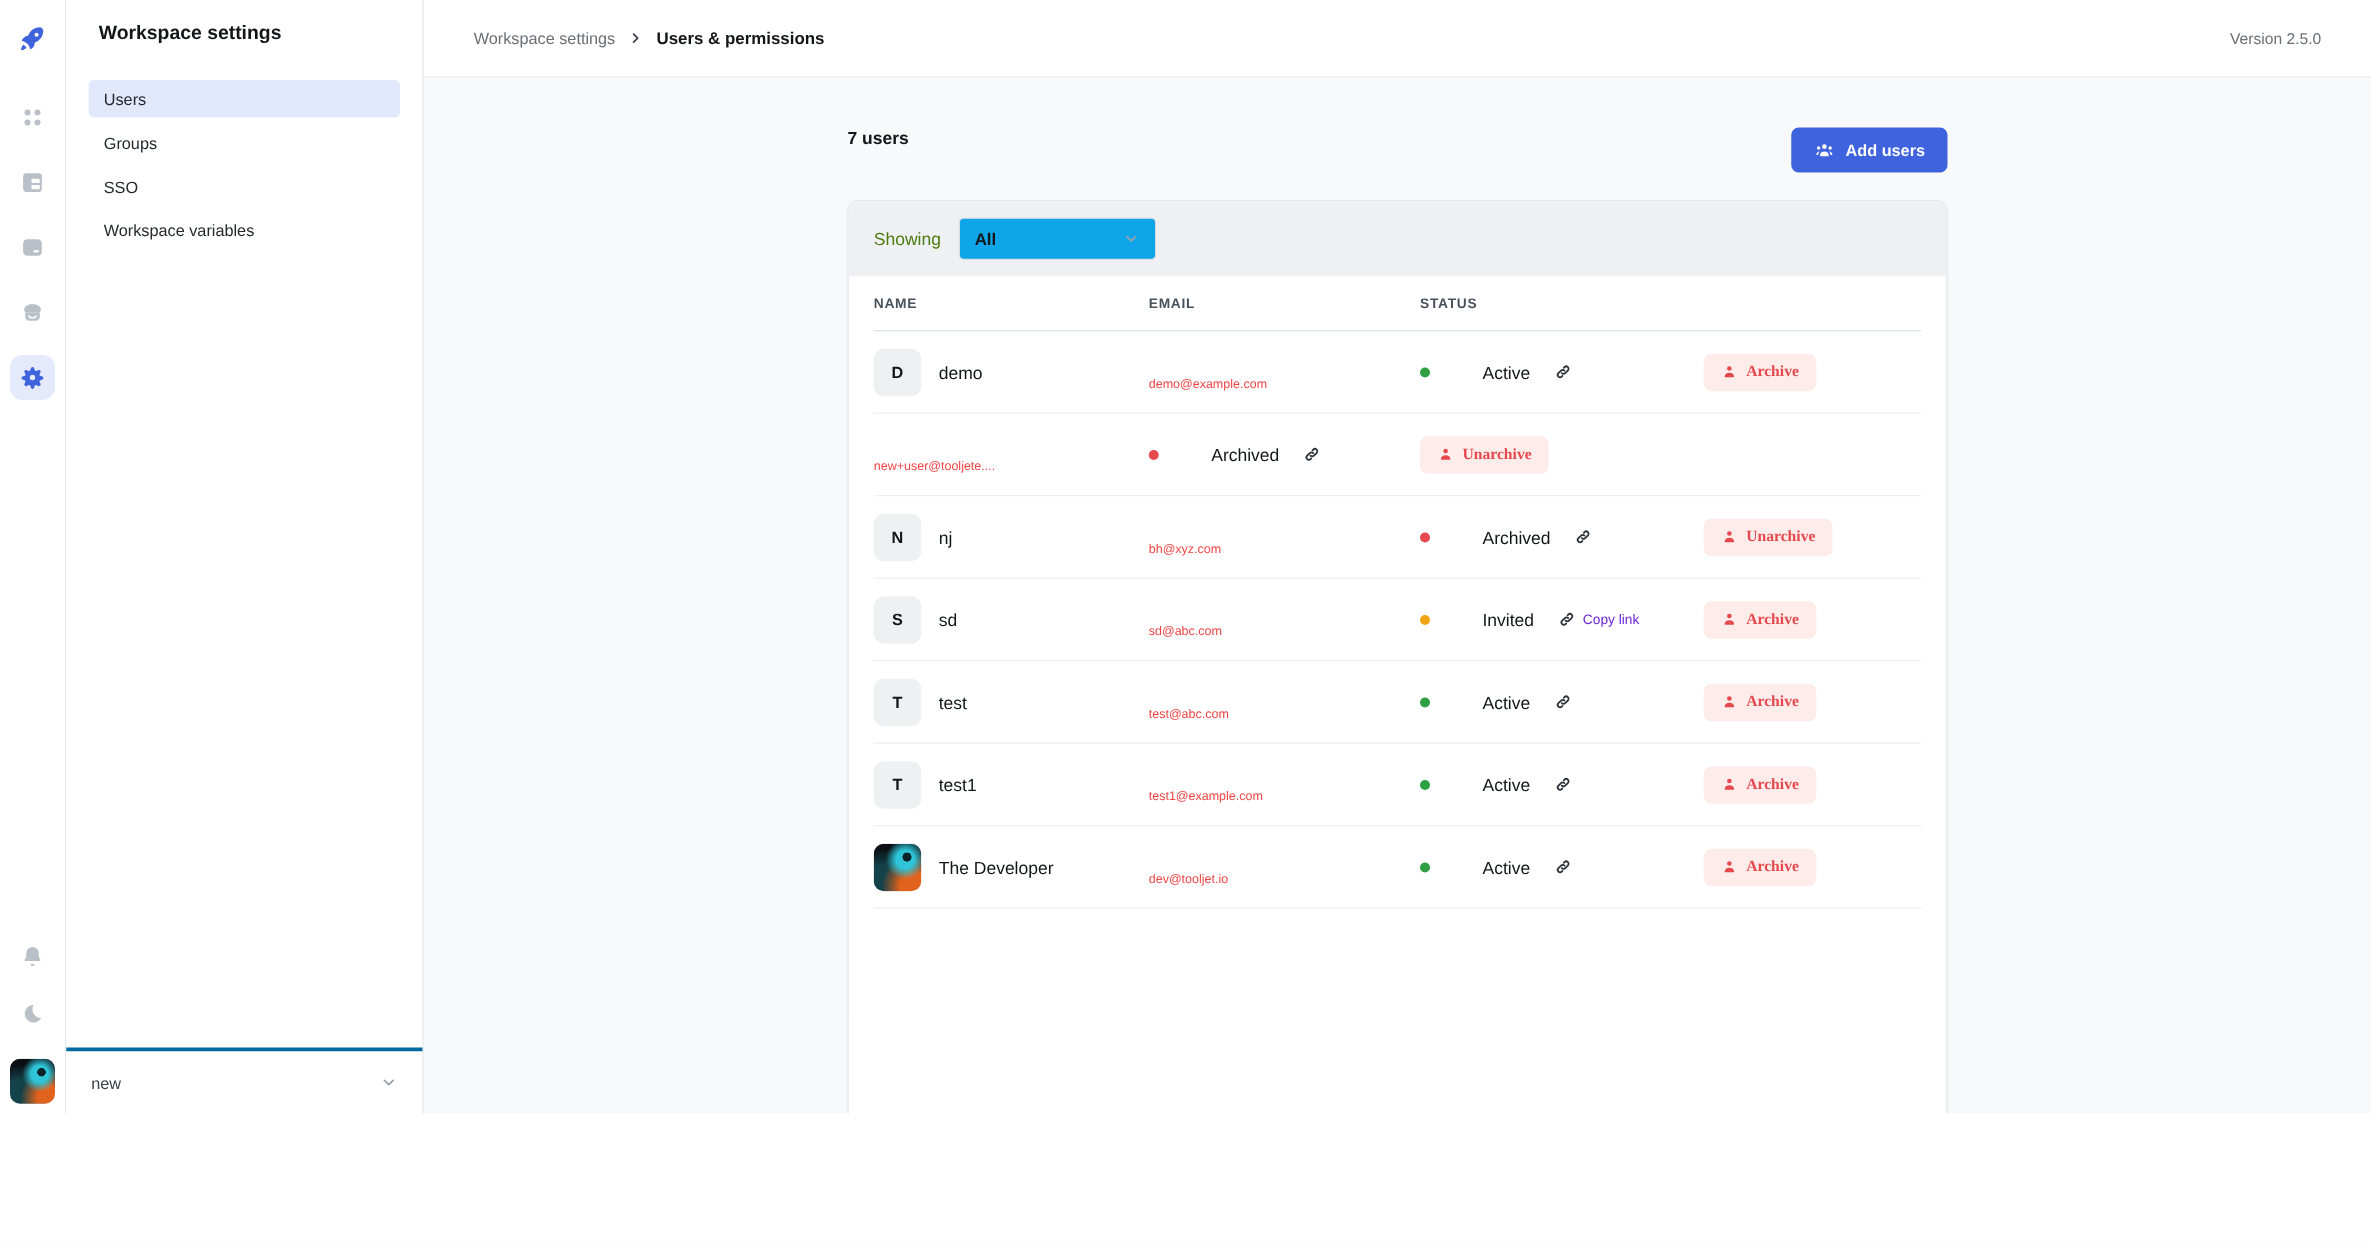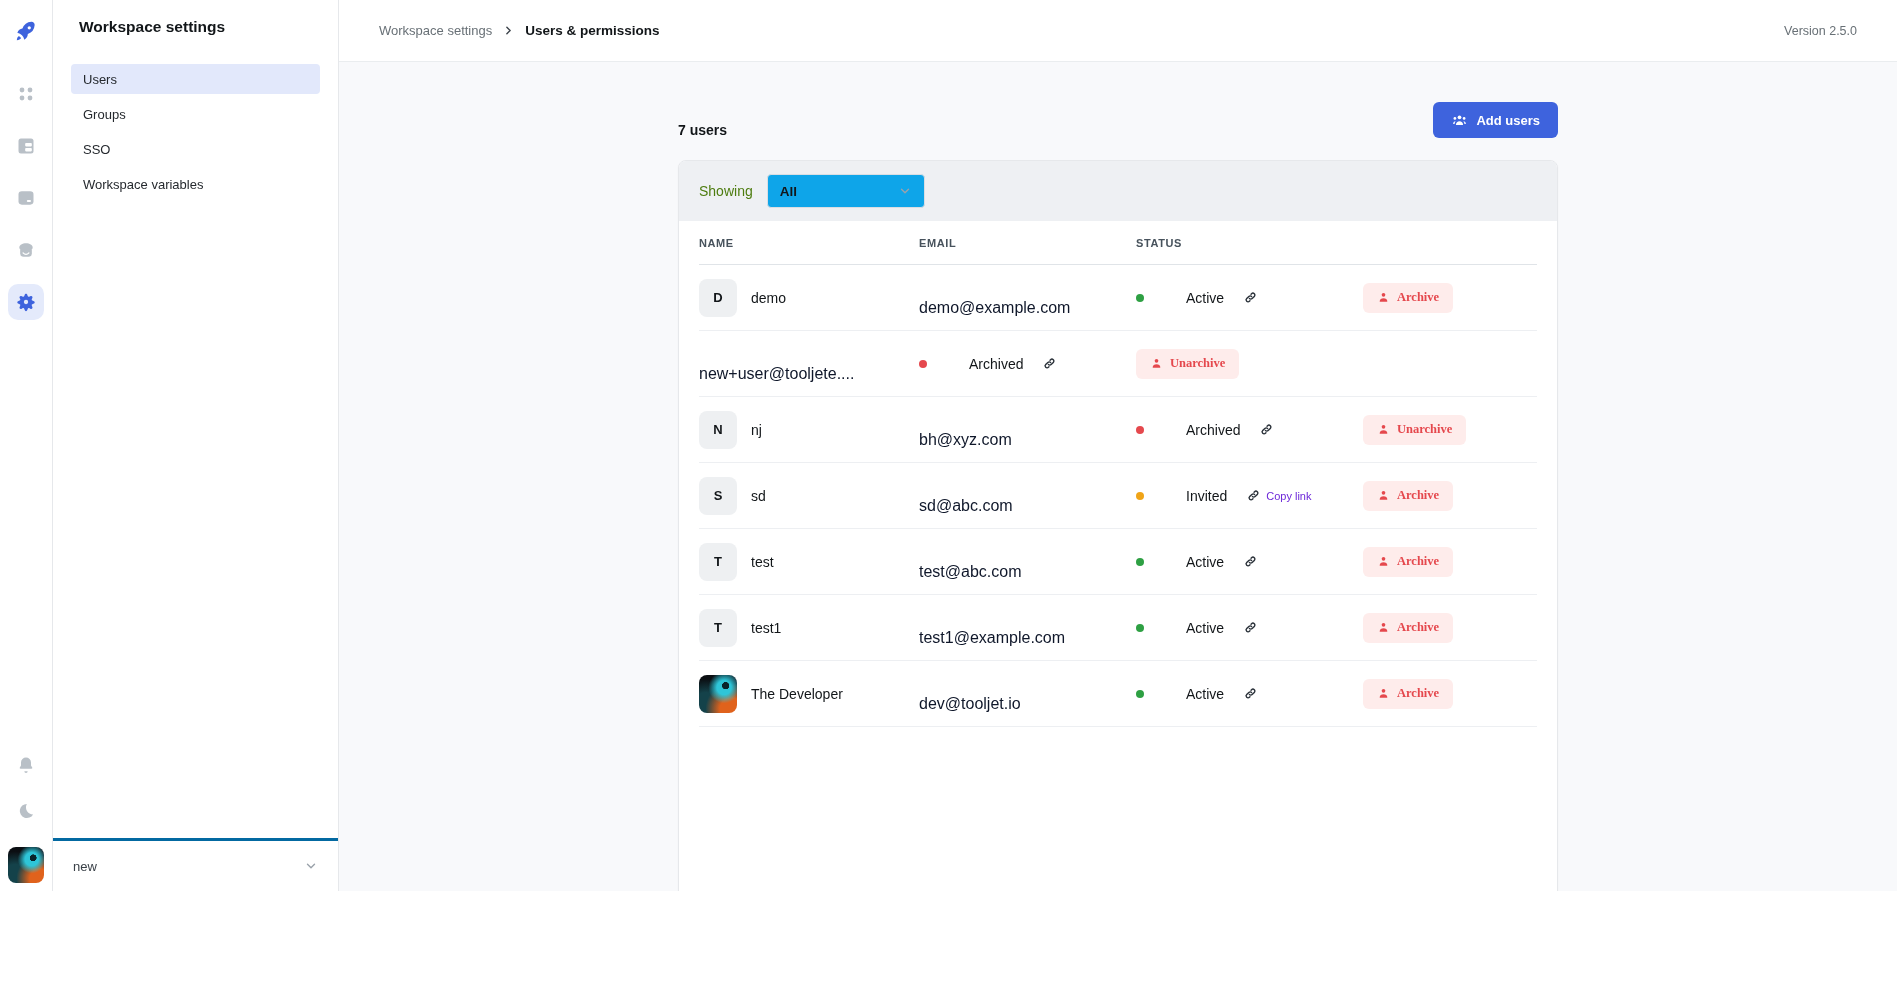--- a/index.html
+++ b/index.html
@@ -37,21 +37,21 @@
   
   .main { flex:1; display:flex; flex-direction:column; background:#F8F9FB; min-width:0; }
   .topbar { height:62px; flex:0 0 62px; background:#fff; border-bottom:1px solid #EAEDEF; display:flex; align-items:center; padding:0 40px; }
   .crumb { display:flex; align-items:center; gap:10px; }
   .crumb-parent { font-size:13px; color:#687076; cursor:pointer; }
   .crumb-current { font-size:13.5px; font-weight:700; color:#121619; }
   .version { margin-left:auto; font-size:12.5px; color:#687076; }
 
   .content { flex:1; display:flex; justify-content:center; padding-top:40px; }
   .container { width:880px; }
-  .list-header { display:flex; align-items:flex-end; justify-content:space-between; margin-bottom:22px; }
+  .list-header { display:flex; align-items:flex-start; justify-content:space-between; margin-bottom:22px; }
   .count { font-size:14px; font-weight:700; color:#121619; }
   .btn-primary { display:flex; align-items:center; gap:8px; height:36px; padding:0 18px; border:none; border-radius:6px; background:#3E63DD; color:#fff; font-size:13px; font-weight:600; cursor:pointer; font-family:inherit; }
 
   .card { background:#fff; border:1px solid #E6E8EB; border-radius:8px; height:789px; overflow:hidden; box-shadow:0 1px 2px rgba(16,24,40,.04); }
   .filterbar { height:60px; background:#EEF0F3; display:flex; align-items:center; padding:0 20px; }
   .showing-label { font-size:14px; color:#4d7c0f; margin-right:14px; }
   .select { width:158px; height:34px; background:#0ea5e9; border:1px solid #D9DEE3; border-radius:4px; display:flex; align-items:center; padding:0 12px; cursor:pointer; }
   .select-value { font-size:13.5px; font-weight:600; color:#121619; }
   .select .chev { margin-left:auto; color:#9AA2AA; }
   .search-input { margin-left:auto; width:312px; height:32px; border:1px solid #D9DEE3; border-radius:6px; padding:0 12px; font-size:13px; font-family:inherit; color:#121619; background:#fff; outline:none; }
@@ -64,21 +64,21 @@
   .trow { height:66px; border-bottom:1px solid #EDEFF2; }
   .name-cell { display:flex; align-items:center; gap:14px; }
   .avatar { width:38px; height:38px; border-radius:8px; background:#EEF0F2; display:flex; align-items:center; justify-content:center; font-size:13px; font-weight:600; color:#121619; flex:0 0 38px; }
   .avatar.img-avatar { background:
       radial-gradient(circle at 70% 28%, #09232b 0 9%, rgba(0,0,0,0) 10%),
       radial-gradient(circle at 66% 33%, #2ec5d8 0 20%, rgba(46,197,216,0) 44%),
       radial-gradient(circle at 85% 90%, #e0621c 0 24%, rgba(224,98,28,0) 55%),
       radial-gradient(circle at 18% 78%, #14424a 0 28%, rgba(20,66,74,0) 60%),
       linear-gradient(100deg, #0b0e12 0 30%, #103038 70%, #28202a 100%); }
   .uname { font-size:14px; color:#121619; }
-  .email-cell { font-size:16px; color:#0f172a;margin-top:20px; }
+  .email-cell { font-size:10px; color:#ef4444;margin-top:20px; }
   .status-cell { display:flex; align-items:center; }
   .dot { width:8px; height:8px; border-radius:50%; margin-right:9px; flex:0 0 8px; }
   .status-label { font-size:14px; color:#121619;margin-left:33px; }
   .copy-link { display:flex; align-items:center; gap:6px; margin-left:20px; cursor:pointer; color:#2B323A; }
   .copy-text { font-size:11px; font-weight:400; color:#6d28d9; }
   .action-cell { display:flex; }
   .action-btn { display:flex; align-items:center; gap:7px; height:30px; padding:0 14px; border:none; border-radius:6px; background:#FEECEB; color:#E5484D; font-size:12.5px; font-weight:600; cursor:pointer; font-family:Liberation Serif, serif; }
   svg { display:block; }
 </style>
 </head>

